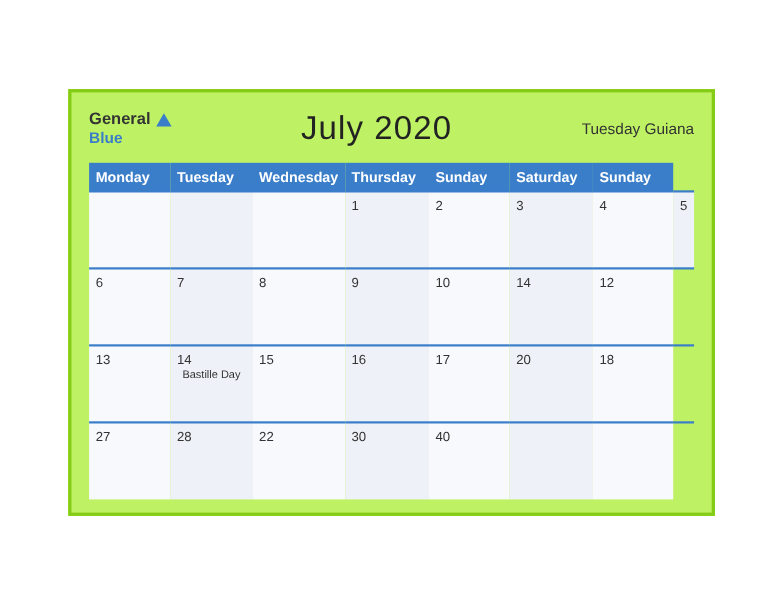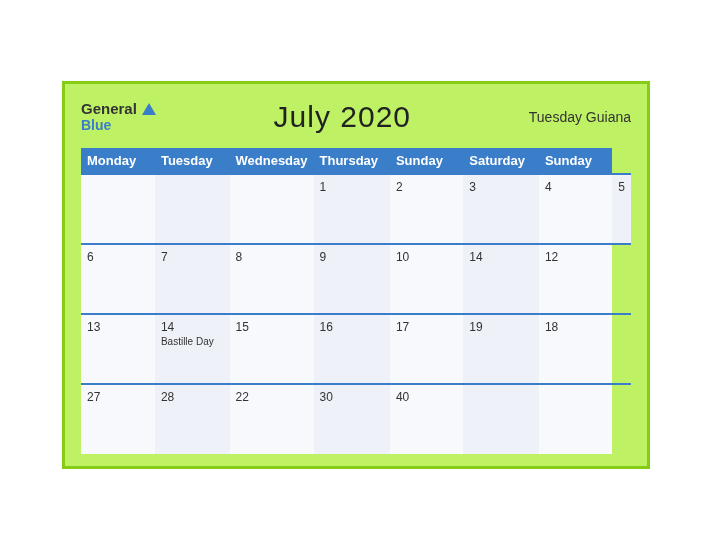--- a/index.html
+++ b/index.html
@@ -96,20 +96,21 @@
     .day-number {
       font-size: 12px;
       color: #333;
       display: block;
     }
     .day-event {
       font-size: 10px;
       color: #333;
       margin-top: 2px;
       display: block;
+      text-align: center;
     }
   </style>
 </head>
 <body>
 
 <div class="calendar-wrapper">
   <div class="calendar-header">
     <div class="logo">
       <div class="logo-line">
         <span class="logo-general">General</span>
@@ -188,21 +189,21 @@
           <td>
             <span class="day-number">15</span>
           </td>
           <td>
             <span class="day-number">16</span>
           </td>
           <td>
             <span class="day-number">17</span>
           </td>
           <td>
-            <span class="day-number">19</span>
+            <span class="day-number">20</span>
           </td>
           <td>
             <span class="day-number">18</span>
           </td>
         </tr>
         <tr>
           <td>
             <span class="day-number">27</span>
           </td>
           <td>

